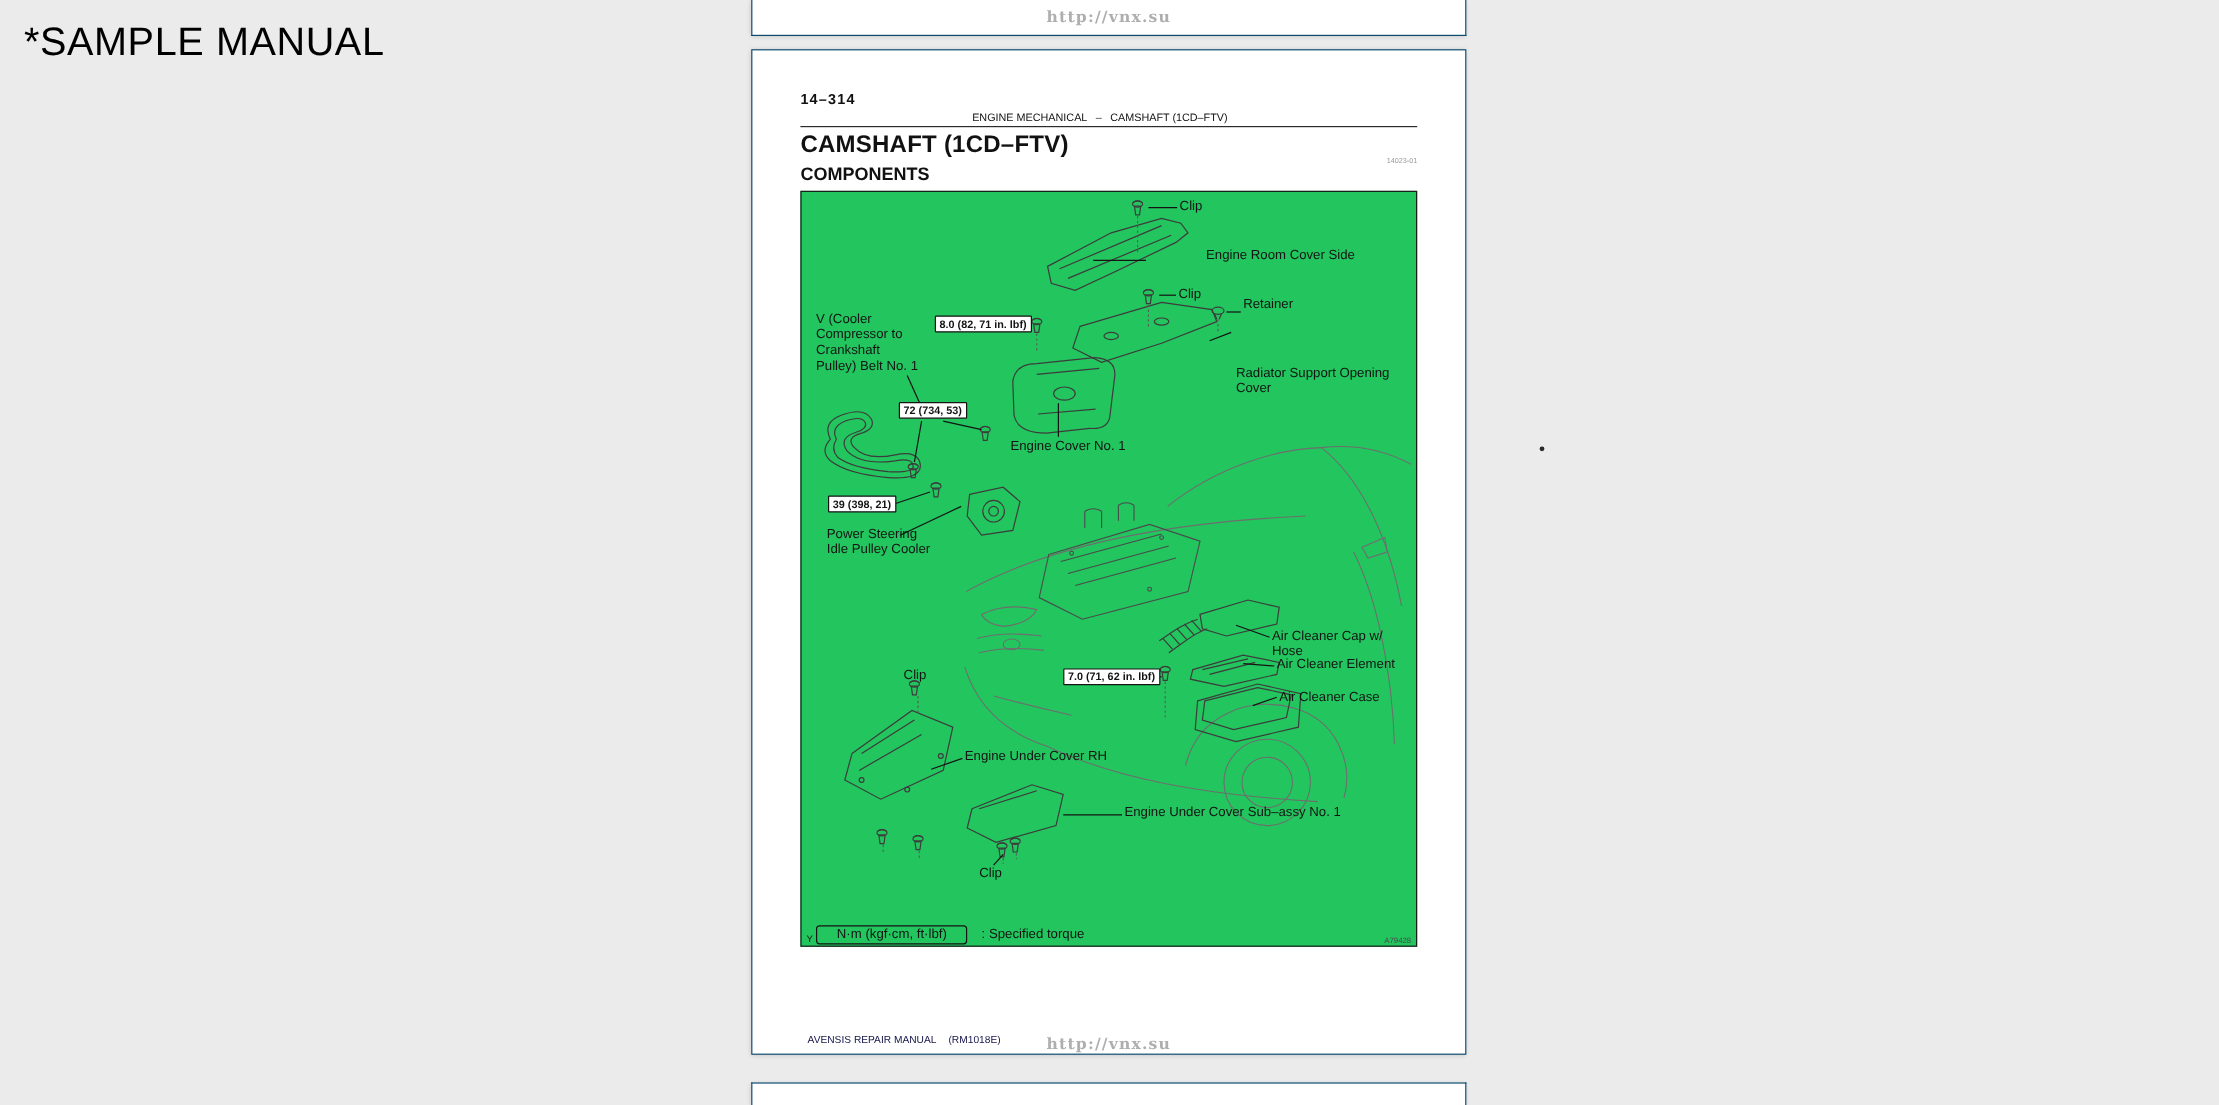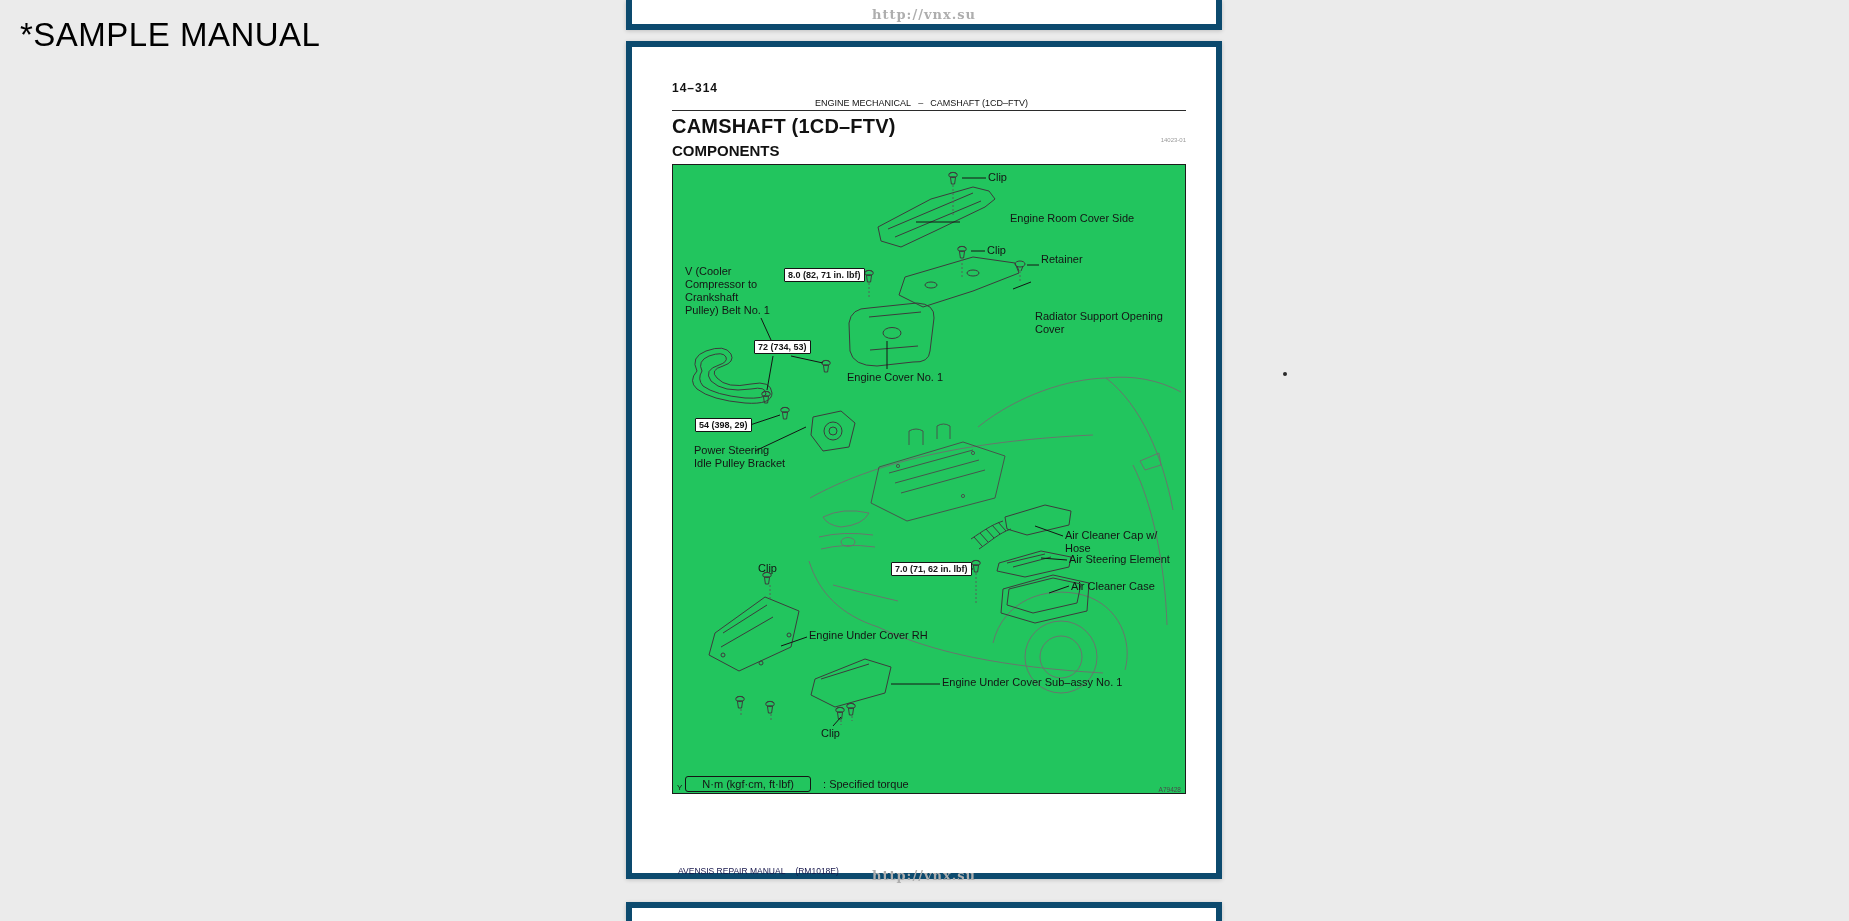--- a/index.html
+++ b/index.html
@@ -1,21 +1,21 @@
 <!DOCTYPE html>
 <html><head>
 <meta charset="utf-8">
 <style>
   * { margin:0; padding:0; box-sizing:border-box; }
   html,body { width:1849px; height:921px; overflow:hidden; }
   body { background:#ebebeb; font-family:"Liberation Sans", sans-serif; position:relative; }
 
   .sample-overlay { position:absolute; left:20px; top:16px; font-size:33px; color:#000; letter-spacing:0.5px; }
 
-  .page { position:absolute; left:626px; background:#fff; border:6px solid #0c4a6e; box-shadow:0 1px 4px rgba(0,0,0,.18); }
+  .page { position:absolute; left:626px; background:#fff; border:1px solid #0c4a6e; box-shadow:0 1px 4px rgba(0,0,0,.18); }
   .page-strip-top { top:0; width:596px; height:30px; border-top:none; }
   .page-strip-bottom { top:902px; width:596px; height:19px; border-bottom:none; }
   .page-main { top:41px; width:596px; height:838px; }
 
   .watermark { position:absolute; font-family:"DejaVu Serif", serif; font-weight:bold; color:#aeaeae; font-size:13px; letter-spacing:1px; }
   .wm-top { left:0; right:0; top:7px; text-align:center; }
   .wm-bottom { left:0; right:0; top:821px; text-align:center; }
 
   .page-number { position:absolute; left:40px; top:34px; font-size:12px; font-weight:bold; letter-spacing:1px; color:#111; }
   .running-header { position:absolute; left:40px; top:51px; width:356px; text-align:right; font-size:9px; color:#111; white-space:nowrap; }
@@ -198,32 +198,32 @@
     <div class="lbl" style="left:289px; top:47px;padding-left:48px;">Engine Room Cover Side</div>
     <div class="lbl" style="left:314px; top:79px;">Clip</div>
     <div class="lbl" style="left:368px; top:88px;">Retainer</div>
     <div class="lbl" style="left:362px; top:111px;margin-top:34px;">Radiator Support Opening Cover</div>
     <div class="lbl" style="left:12px;  top:100px;">V (Cooler
 Compressor to
 Crankshaft
 Pulley) Belt No. 1</div>
     <div class="lbl" style="left:174px; top:206px;">Engine Cover No. 1</div>
     <div class="lbl" style="left:21px;  top:279px;">Power Steering
-Idle Pulley Bracket</div>
+Idle Pulley Cooler</div>
     <div class="lbl" style="left:392px; top:364px;">Air Cleaner Cap w/ Hose</div>
-    <div class="lbl" style="left:396px; top:388px;">Air Steering Element</div>
+    <div class="lbl" style="left:396px; top:388px;">Air Cleaner Element</div>
     <div class="lbl" style="left:398px; top:415px;">Air Cleaner Case</div>
     <div class="lbl" style="left:85px;  top:397px;">Clip</div>
     <div class="lbl" style="left:136px; top:464px;">Engine Under Cover RH</div>
     <div class="lbl" style="left:269px; top:511px;">Engine Under Cover Sub–assy No. 1</div>
     <div class="lbl" style="left:148px; top:562px;">Clip</div>
 
     <div class="torque" style="left:111px; top:103px;">8.0 (82, 71 in. lbf)</div>
     <div class="torque" style="left:81px;  top:175px;">72 (734, 53)</div>
-    <div class="torque" style="left:22px;  top:253px;">54 (398, 29)</div>
+    <div class="torque" style="left:22px;  top:253px;">39 (398, 21)</div>
     <div class="torque" style="left:218px; top:397px;">7.0 (71, 62 in. lbf)</div>
 
     <div class="legend">
       <span class="y">Y</span>
       <span class="lb">N·m (kgf·cm, ft·lbf)</span>
       <span>: Specified torque</span>
     </div>
     <div class="fig-id">A79428</div>
   </div>
 

